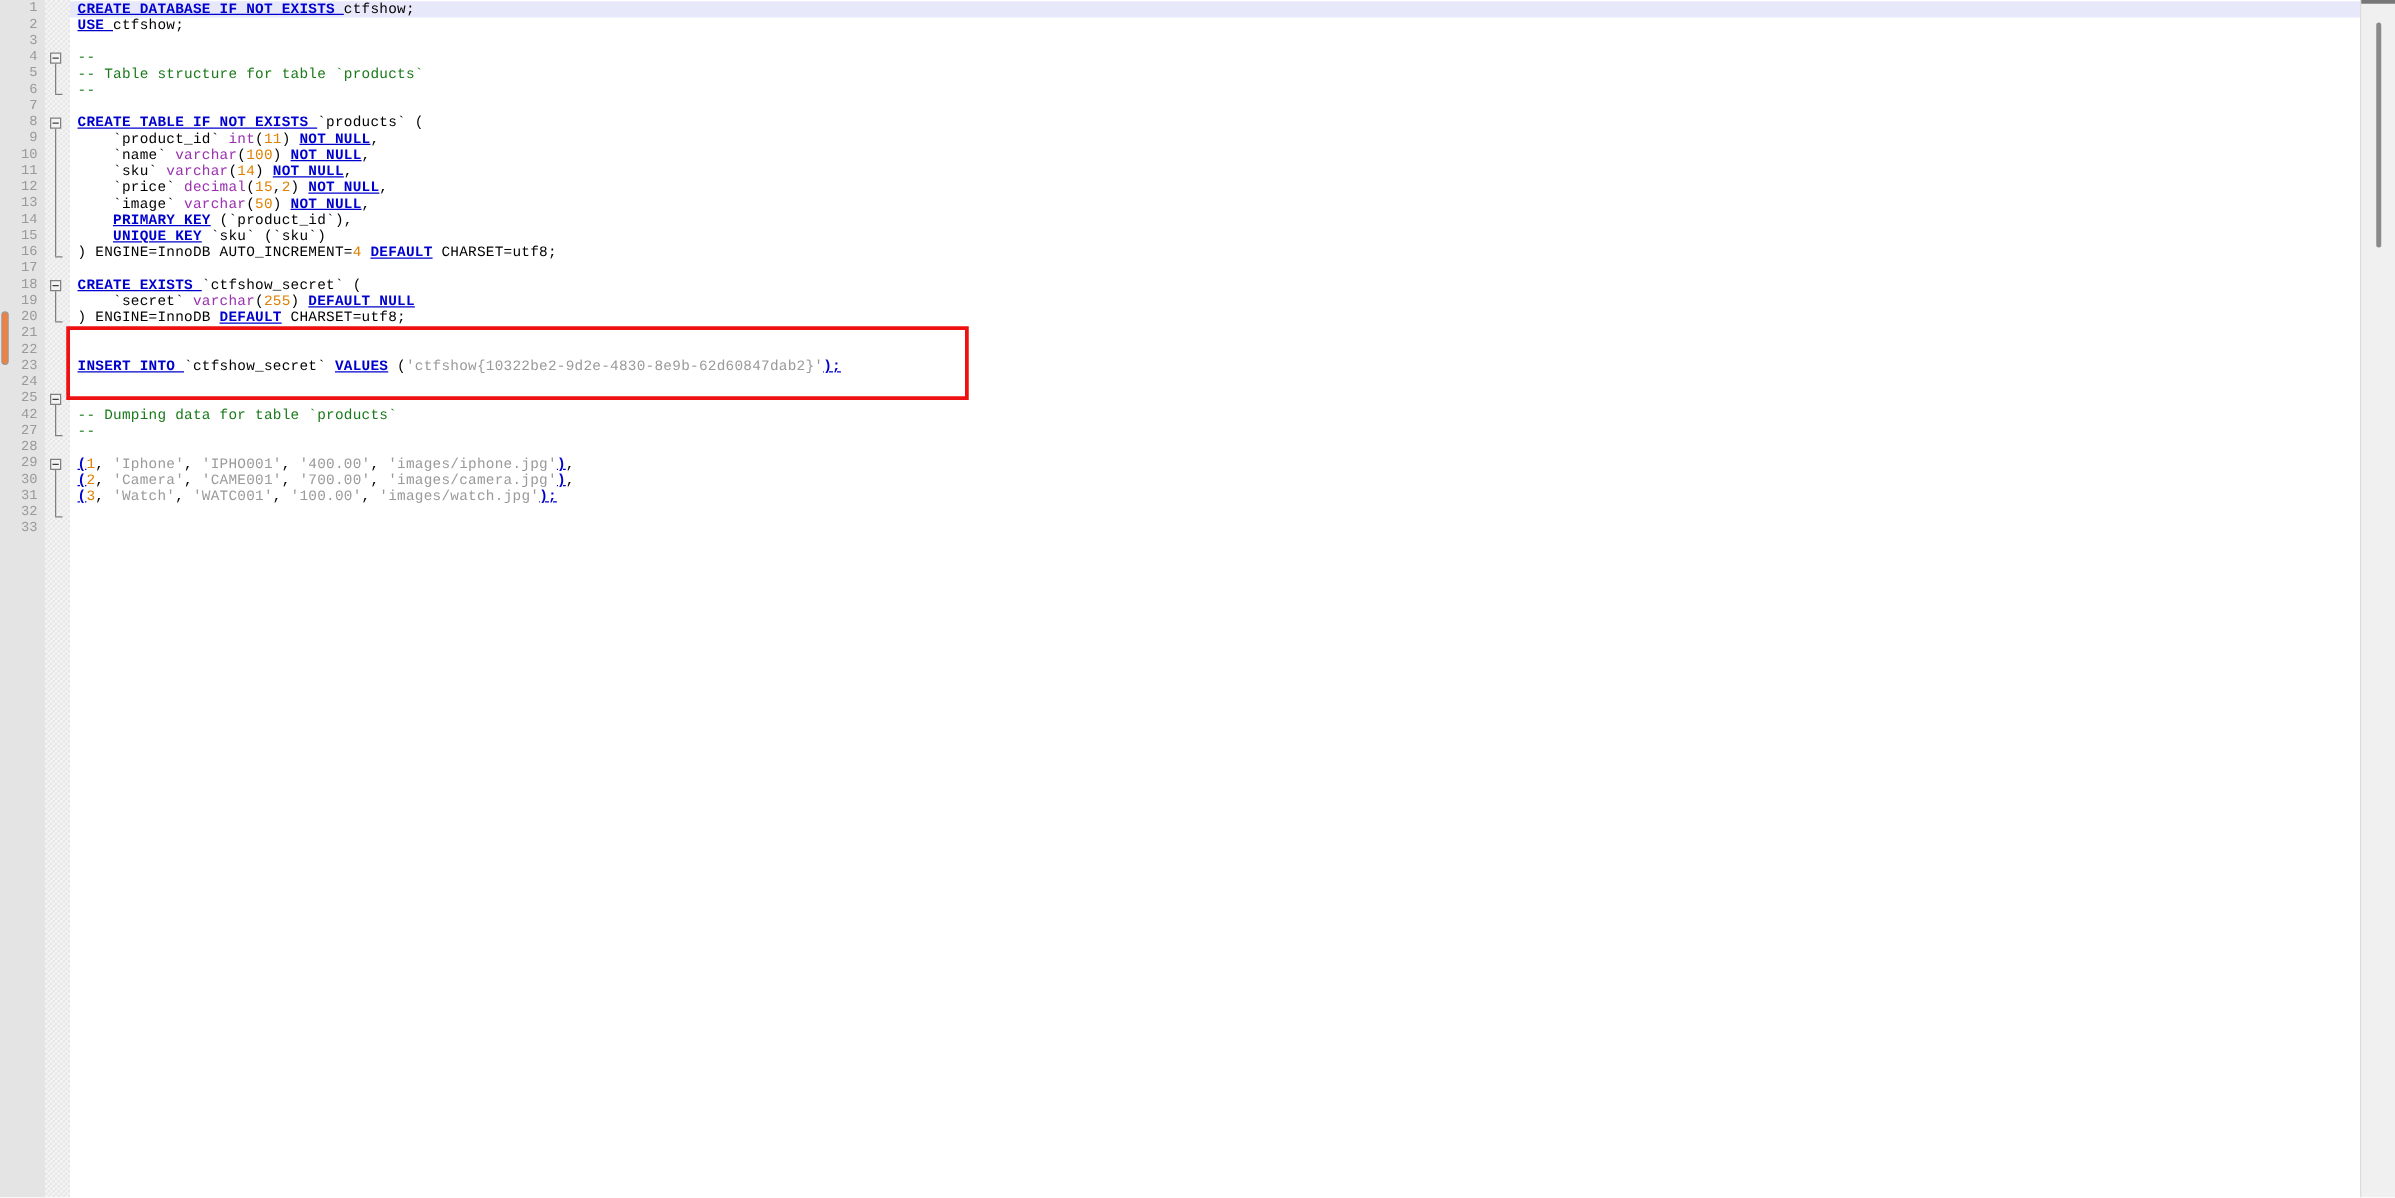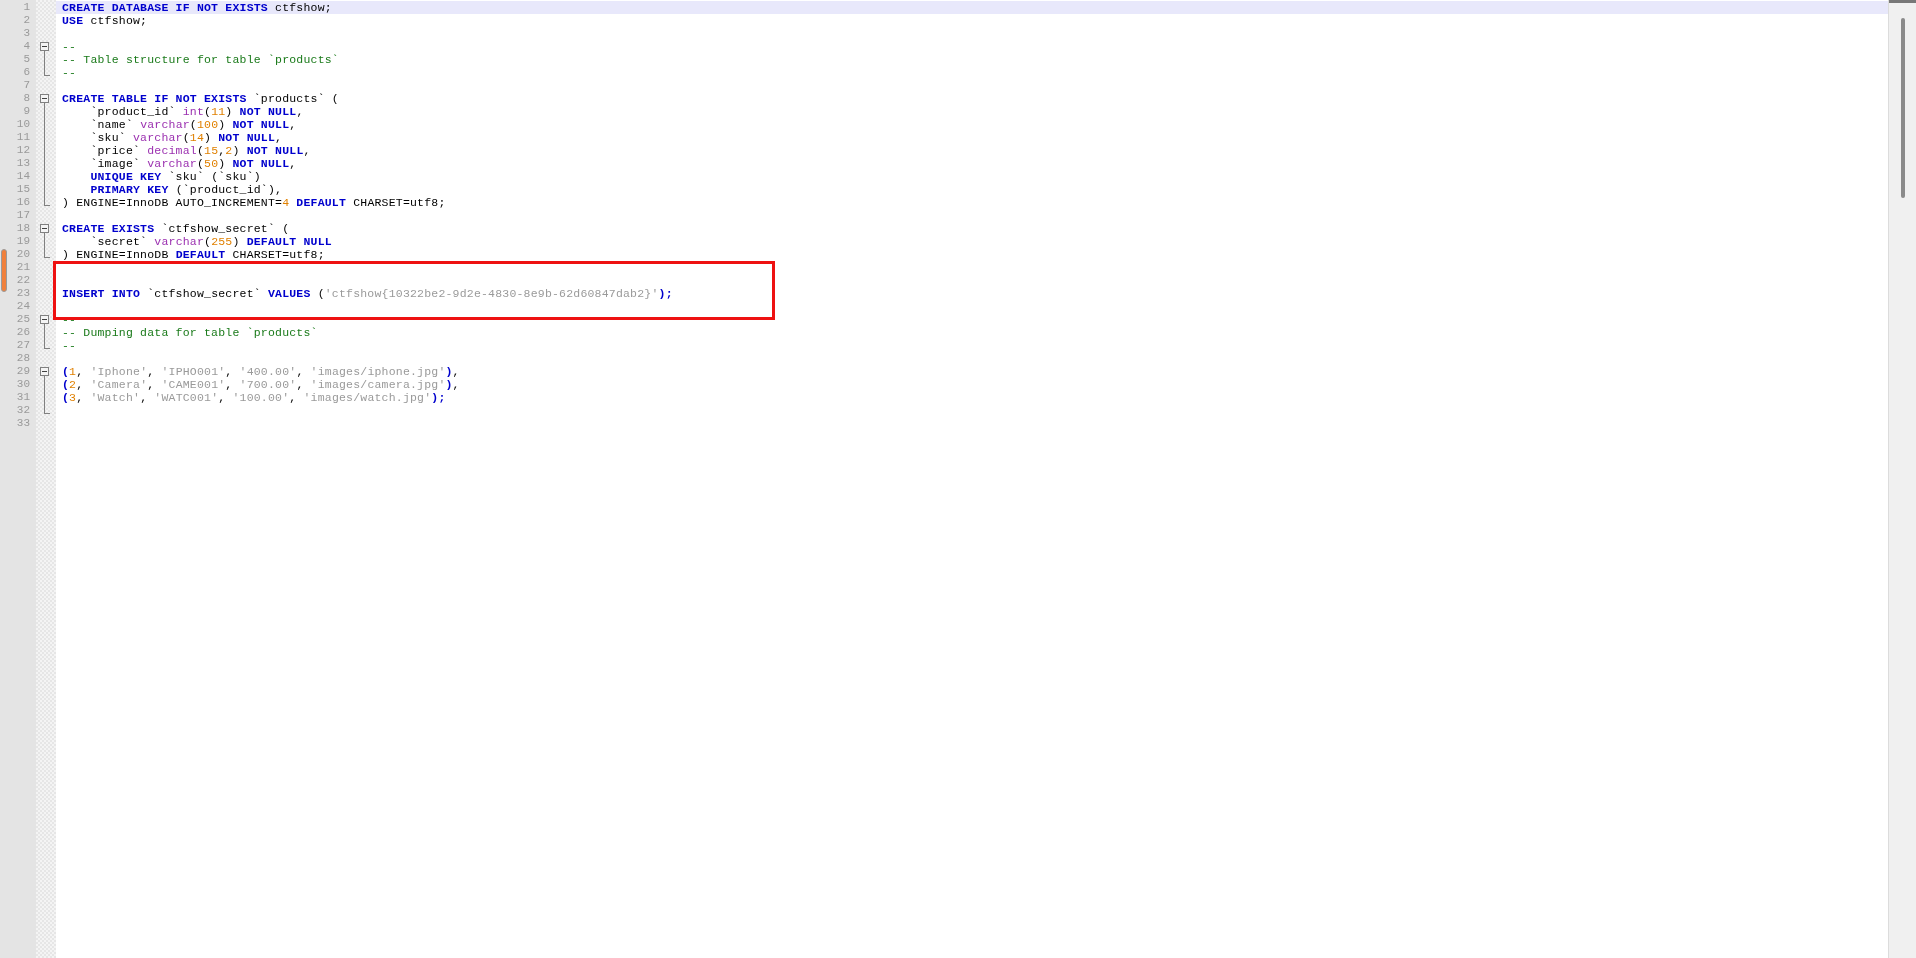--- a/index.html
+++ b/index.html
@@ -143,21 +143,21 @@
     letter-spacing: 0.2px;
   }
   .line.current {
     background: #e8e8fb;
     margin-left: -6px;
     padding-left: 12px;
     width: 1832px;
   }
 
   
-  .kw   { color: #0000cd; font-weight: bold; }
+  .kw   { color: #0000cd; font-weight: bold; text-decoration: underline; }
   .typ  { color: #9b30b0; }
   .num  { color: #e08000; }
   .str  { color: #9a9a9a; text-align: right; }
   .cmt  { color: #1a7a1a; }
   .magenta { color: #c020a0; }
   .plain{ color: #000000; }
 
   
   .red-box {
     position: absolute;
@@ -226,21 +226,21 @@
         <div class="lineno">16</div>
         <div class="lineno">17</div>
         <div class="lineno">18</div>
         <div class="lineno">19</div>
         <div class="lineno">20</div>
         <div class="lineno">21</div>
         <div class="lineno">22</div>
         <div class="lineno">23</div>
         <div class="lineno">24</div>
         <div class="lineno">25</div>
-        <div class="lineno">26</div>
+        <div class="lineno">42</div>
         <div class="lineno">27</div>
         <div class="lineno">28</div>
         <div class="lineno">29</div>
         <div class="lineno">30</div>
         <div class="lineno">31</div>
         <div class="lineno">32</div>
         <div class="lineno">33</div>
       </div>
 
     <div class="foldcol" id="foldcol">
@@ -268,22 +268,22 @@
         <div class="line"><span class="cmt">--</span></div>
         <div class="line"><span class="cmt">-- Table structure for table `products`</span></div>
         <div class="line"><span class="cmt">--</span></div>
         <div class="line"><span class="plain">&nbsp;</span></div>
         <div class="line"><span class="kw">CREATE TABLE IF NOT EXISTS </span><span class="plain">`products` (</span></div>
         <div class="line"><span class="plain">    `product_id` </span><span class="typ">int</span><span class="plain">(</span><span class="num">11</span><span class="plain">) </span><span class="kw">NOT NULL</span><span class="plain">,</span></div>
         <div class="line"><span class="plain">    `name` </span><span class="typ">varchar</span><span class="plain">(</span><span class="num">100</span><span class="plain">) </span><span class="kw">NOT NULL</span><span class="plain">,</span></div>
         <div class="line"><span class="plain">    `sku` </span><span class="typ">varchar</span><span class="plain">(</span><span class="num">14</span><span class="plain">) </span><span class="kw">NOT NULL</span><span class="plain">,</span></div>
         <div class="line"><span class="plain">    `price` </span><span class="typ">decimal</span><span class="plain">(</span><span class="num">15</span><span class="plain">,</span><span class="num">2</span><span class="plain">) </span><span class="kw">NOT NULL</span><span class="plain">,</span></div>
         <div class="line"><span class="plain">    `image` </span><span class="typ">varchar</span><span class="plain">(</span><span class="num">50</span><span class="plain">) </span><span class="kw">NOT NULL</span><span class="plain">,</span></div>
+        <div class="line"><span class="plain">    </span><span class="kw">PRIMARY KEY</span><span class="plain"> (`product_id`),</span></div>
         <div class="line"><span class="plain">    </span><span class="kw">UNIQUE KEY</span><span class="plain"> `sku` (`sku`)</span></div>
-        <div class="line"><span class="plain">    </span><span class="kw">PRIMARY KEY</span><span class="plain"> (`product_id`),</span></div>
         <div class="line"><span class="plain">) ENGINE=InnoDB AUTO_INCREMENT=</span><span class="num">4</span><span class="plain"> </span><span class="kw">DEFAULT</span><span class="plain"> CHARSET=utf8;</span></div>
         <div class="line"><span class="plain">&nbsp;</span></div>
         <div class="line"><span class="kw">CREATE EXISTS </span><span class="plain">`ctfshow_secret` (</span></div>
         <div class="line"><span class="plain">    `secret` </span><span class="typ">varchar</span><span class="plain">(</span><span class="num">255</span><span class="plain">) </span><span class="kw">DEFAULT NULL</span></div>
         <div class="line"><span class="plain">) ENGINE=InnoDB </span><span class="kw">DEFAULT</span><span class="plain"> CHARSET=utf8;</span></div>
         <div class="line"><span class="plain">&nbsp;</span></div>
         <div class="line"><span class="plain">&nbsp;</span></div>
         <div class="line"><span class="kw">INSERT INTO </span><span class="plain">`ctfshow_secret` </span><span class="kw">VALUES</span><span class="plain"> (</span><span class="str">'ctfshow{10322be2-9d2e-4830-8e9b-62d60847dab2}'</span><span class="kw">);</span></div>
         <div class="line"><span class="plain">&nbsp;</span></div>
         <div class="line"><span class="cmt">--</span></div>

